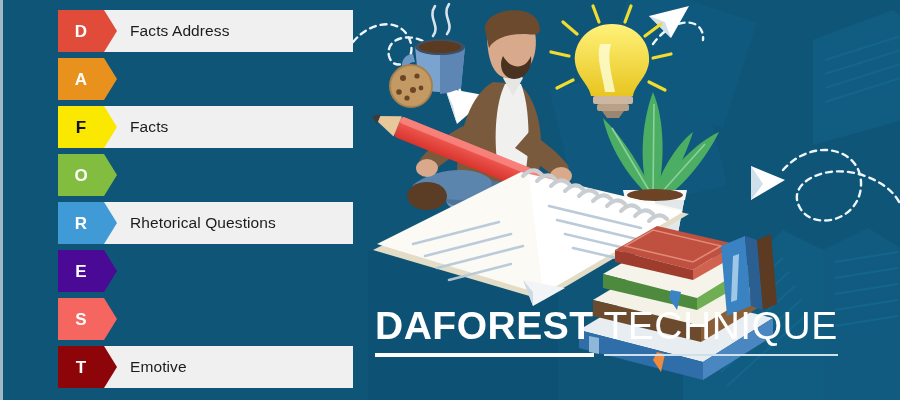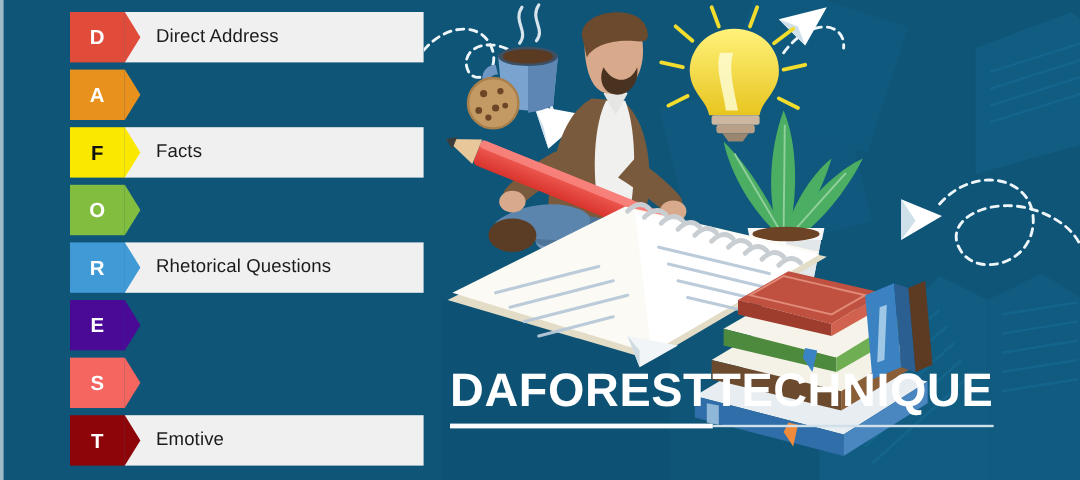--- a/index.html
+++ b/index.html
@@ -275,21 +275,21 @@
         </g>
       </g>
     </svg>
   </div>
 
   <div id="list">
       <div class="row">
         <div class="badge" style="background: rgb(224, 75, 58); color: rgb(224, 75, 58);">
           <span style="color: rgb(255, 255, 255); position: relative; z-index: 3;">D</span>
         </div>
-        <div class="rowlabel">Direct Address</div>
+        <div class="rowlabel">Facts Address</div>
       </div>
       <div class="row">
         <div class="badge" style="background: rgb(232, 145, 28); color: rgb(232, 145, 28);">
           <span style="color: rgb(255, 255, 255); position: relative; z-index: 3;">A</span>
         </div>
       </div>
       <div class="row">
         <div class="badge" style="background: rgb(251, 232, 0); color: rgb(251, 232, 0);">
           <span style="color: rgb(17, 17, 17); position: relative; z-index: 3;">F</span>
         </div>
@@ -318,21 +318,21 @@
       </div>
       <div class="row">
         <div class="badge" style="background: rgb(142, 5, 9); color: rgb(142, 5, 9);">
           <span style="color: rgb(255, 255, 255); position: relative; z-index: 3;">T</span>
         </div>
         <div class="rowlabel">Emotive</div>
       </div>
     </div>
 
   <div style="position:absolute; left:372px; top:306px; width:500px;">
-    <div style="display:flex; align-items:baseline; ">
+    <div style="display:flex; align-items:baseline; gap:10px;">
       <span style="color:#fff; font-size:39px; font-weight:bold; letter-spacing:.5px;
                    border-bottom:4px solid #ffffff; padding-bottom:8px; line-height:1;">DAFOREST</span>
-      <span style="color:#fff; font-size:39px; font-weight:bold; letter-spacing:.5px;
+      <span style="color:#fff; font-size:39px; font-weight:normal; letter-spacing:.5px;
                    border-bottom:2px solid #cfe0ea; padding-bottom:9px; line-height:1;">TECHNIQUE</span>
     </div>
   </div>
 
 </div>
 
 </body></html>

